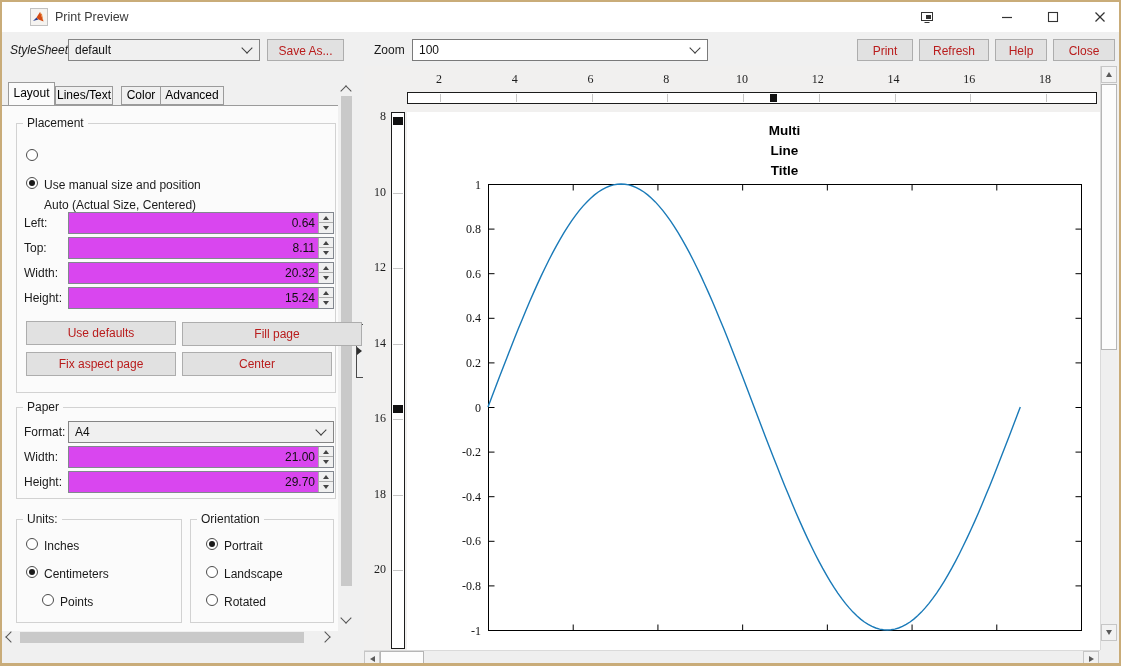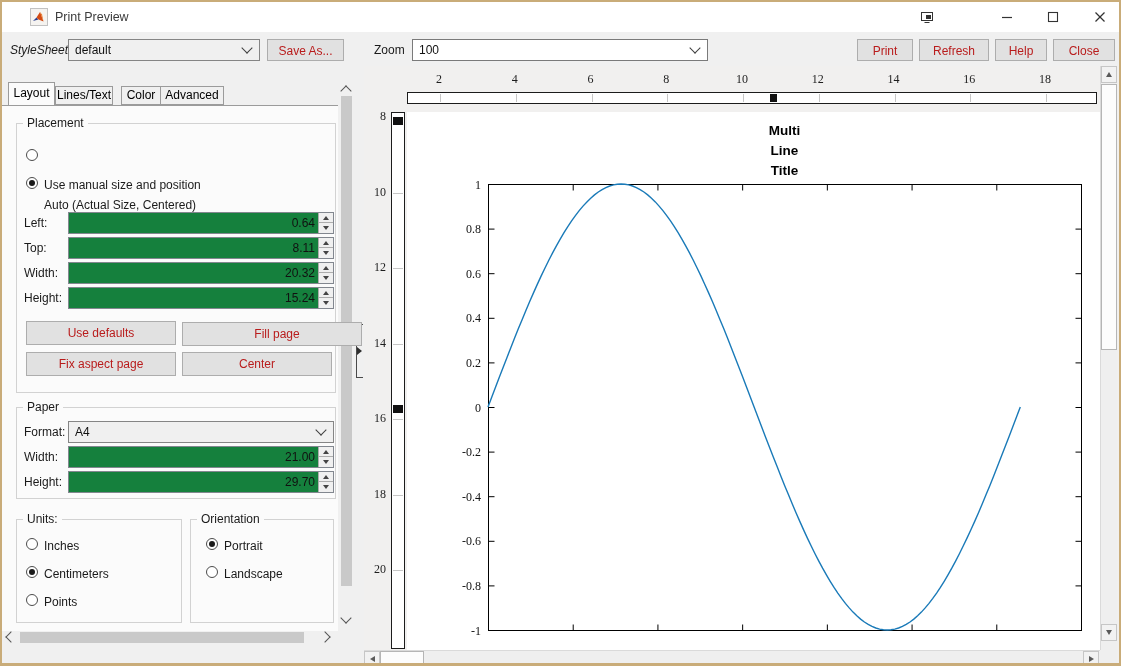--- a/index.html
+++ b/index.html
@@ -27,21 +27,21 @@
   .tabstrip{position:absolute;left:0;top:16px;width:336px;height:23px;}
   .tab.active{height:23px;line-height:21px;background:#fbfbfb;border-bottom:none;z-index:3;}
   .tab-content{position:absolute;left:0;top:39px;width:336px;height:525px;background:#fbfbfb;border-top:1px solid #9b9b9b;z-index:2;}
   .group{position:absolute;box-sizing:border-box;border:1px solid #d2d2d2;}
   .group-label{position:absolute;top:-8px;left:6px;background:#fbfbfb;padding:0 4px;font-size:12px;color:#1a1a1a;line-height:14px;}
   .radio-row{position:absolute;height:14px;}
   .radio{position:absolute;width:12px;height:12px;border:1px solid #4c4c4c;border-radius:50%;background:#fff;box-sizing:border-box;}
   .radio.sel::after{content:"";position:absolute;left:2px;top:2px;width:6px;height:6px;border-radius:50%;background:#1a1a1a;}
   .radio-label{position:absolute;font-size:12px;color:#1a1a1a;line-height:14px;white-space:nowrap;}
   .frow-label{position:absolute;left:22px;font-size:12px;color:#1a1a1a;line-height:22px;}
-  .numfield{position:absolute;left:66px;width:266px;height:22px;box-sizing:border-box;background:#15803d;border:1px solid #82878f;}
+  .numfield{position:absolute;left:66px;width:266px;height:22px;box-sizing:border-box;background:#d946ef;border:1px solid #82878f;}
   .numval{position:absolute;right:18px;top:0;line-height:20px;font-size:12px;color:#111;}
   .spinner{position:absolute;right:0;top:0;width:14px;height:20px;border-left:1px solid #adadad;}
   .spin{position:absolute;left:0;width:14px;height:10px;background:#f0f0f0;box-sizing:border-box;}
   .spin.up{top:0;border-bottom:1px solid #adadad;}
   .spin.dn{top:10px;}
   .spin::after{content:"";position:absolute;left:4px;border-left:3px solid transparent;border-right:3px solid transparent;}
   .spin.up::after{top:3px;border-bottom:4px solid #444;}
   .spin.dn::after{top:3px;border-top:4px solid #444;}
   
   .panel-vscroll{position:absolute;left:337px;top:16px;width:15px;height:546px;}
@@ -238,35 +238,39 @@
         <span class="group-label">Units:</span>
       </div>
       <div class="radio-row" style="left:0;top:432px;width:170px;">
         <span class="radio" style="left:24px;top:0;"></span>
         <span class="radio-label" style="left:42px;top:1px;">Inches</span>
       </div>
       <div class="radio-row" style="left:0;top:460px;width:170px;">
         <span class="radio sel" style="left:24px;top:0;"></span>
         <span class="radio-label" style="left:42px;top:1px;">Centimeters</span>
       </div>
-      <div class="radio-row" style="left:0;top:488px;width:170px;">
+      <div class="radio-row" style="left:16px;top:488px;width:170px;">
         <span class="radio" style="left:24px;top:0;"></span>
         <span class="radio-label" style="left:42px;top:1px;">Points</span>
       </div>
 
       <div class="group" style="left:188px;top:413px;width:144px;height:104px;">
         <span class="group-label">Orientation</span>
       </div>
       <div class="radio-row" style="left:0;top:432px;width:336px;">
         <span class="radio sel" style="left:204px;top:0;"></span>
         <span class="radio-label" style="left:222px;top:1px;">Portrait</span>
       </div>
       <div class="radio-row" style="left:0;top:460px;width:336px;">
         <span class="radio" style="left:204px;top:0;"></span>
         <span class="radio-label" style="left:222px;top:1px;">Landscape</span>
+      </div>
+      <div class="radio-row" style="left:0;top:488px;width:336px;">
+        <span class="radio" style="left:204px;top:0;"></span>
+        <span class="radio-label" style="left:222px;top:1px;">Rotated</span>
       </div>
     </div>
 
     <div class="panel-vscroll">
       <span class="chevbtn" style="left:2px;top:2px;">
           <span class="chevglyph" style="left:1px;top:3px;transform:rotate(-45deg);"></span>
         </span>
       <span class="pv-thumb"></span>
       <span class="chevbtn" style="left:2px;top:532px;">
           <span class="chevglyph" style="left:1px;top:0px;transform:rotate(135deg);"></span>

